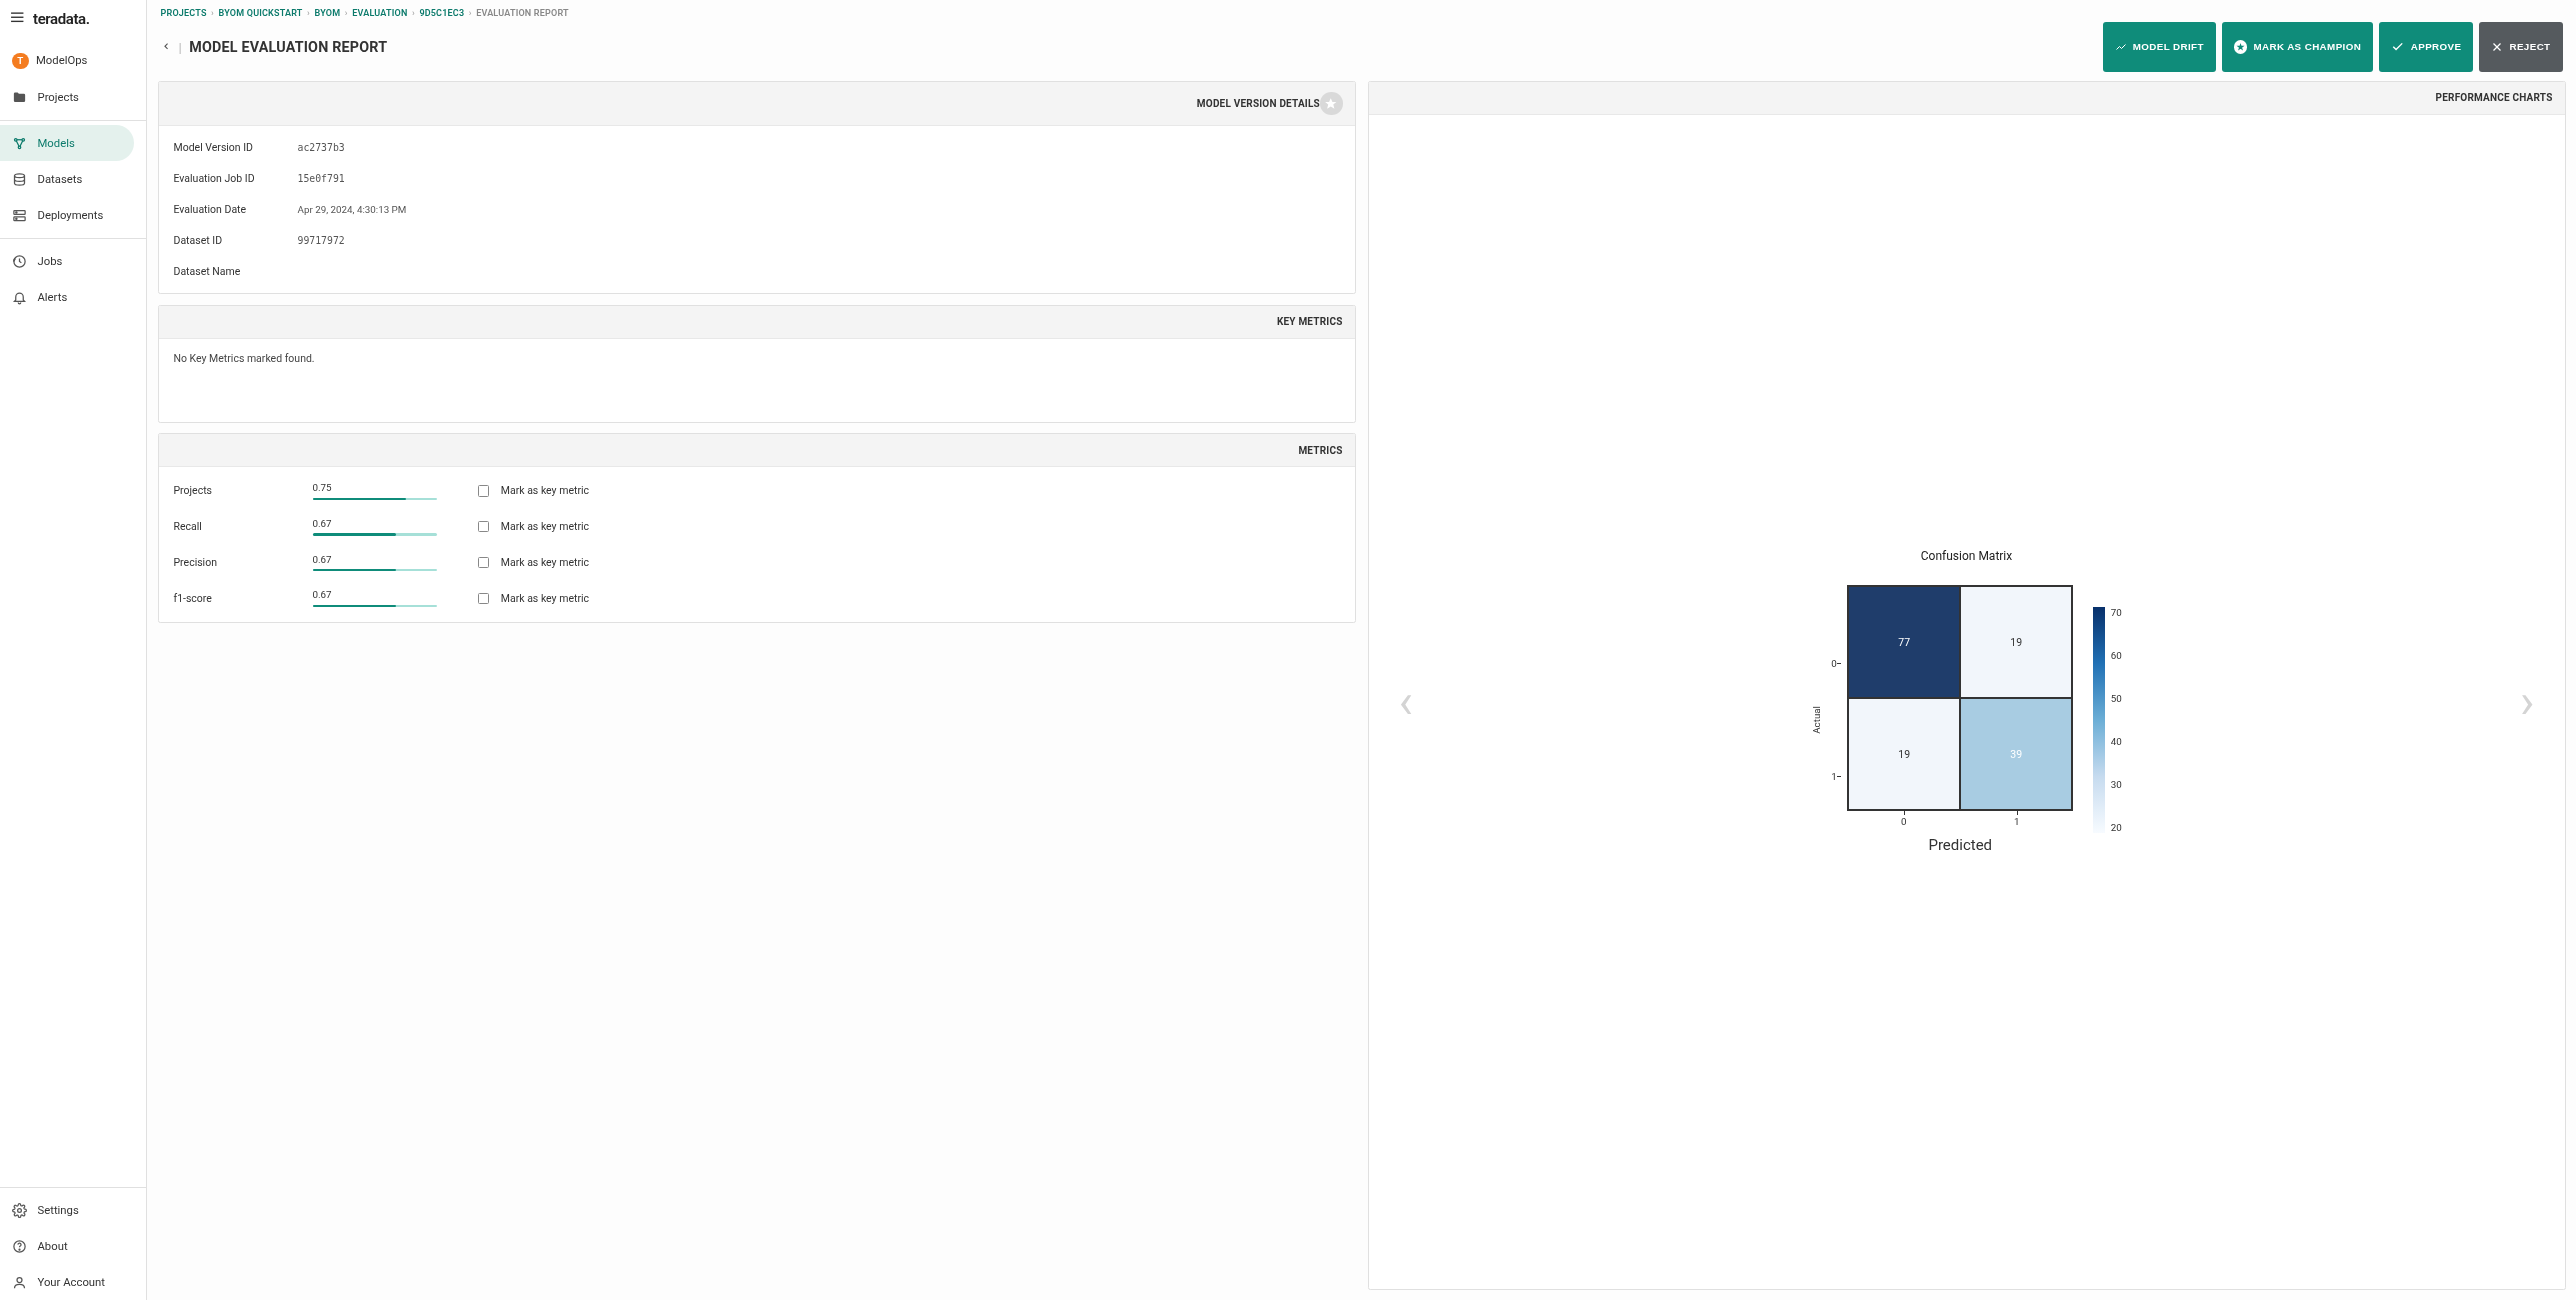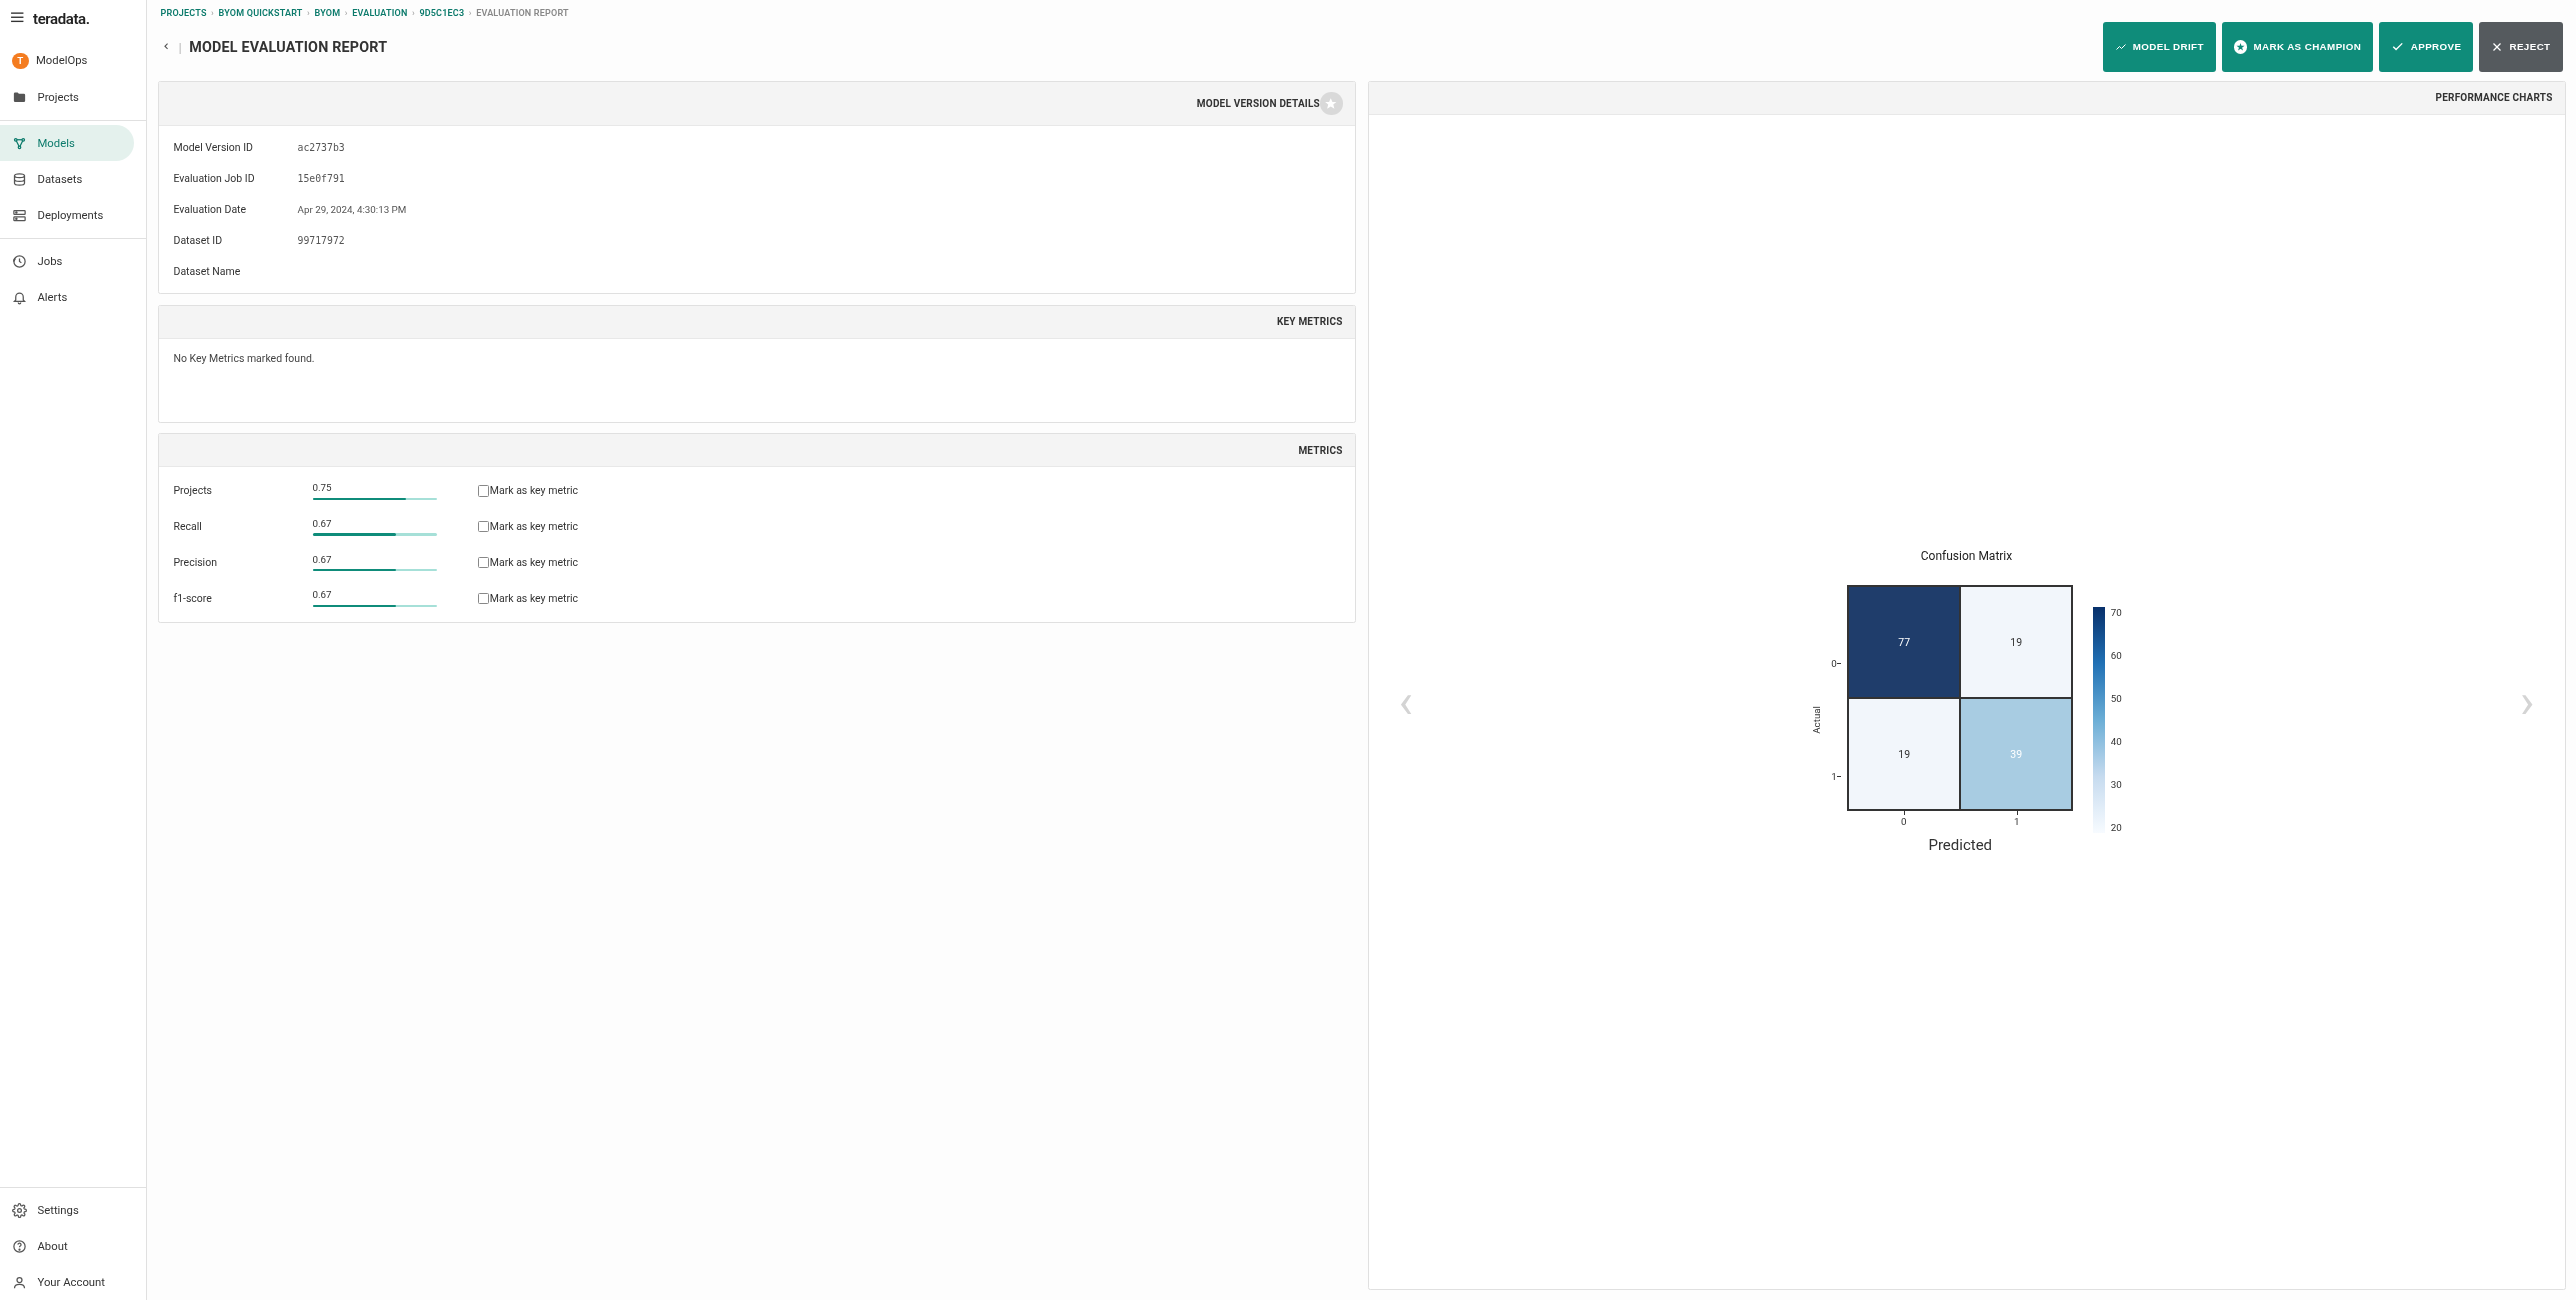--- a/index.html
+++ b/index.html
@@ -71,21 +71,21 @@
 
     .key-metrics-body { padding:13.5px 15px; min-height:83px; font-size:10.5px; color:#444;}
 
     .metrics-body { padding:6px 0; }
     .metric-row { display:grid; grid-template-columns: 124px 150px 1fr; gap:15px; align-items:center; padding:9px 15px; }
     .metric-name { font-size:10.5px; }
     .metric-value-wrap { display:flex; flex-direction:column; gap:4.5px;}
     .metric-value { font-size:9.8px; }
     .metric-bar { height:2.3px; background:#a6e0d8; position:relative; border-radius:1.5px; width:124px;}
     .metric-bar-fill { position:absolute; left:0; top:0; bottom:0; background:#0f8c7a; border-radius:1.5px;}
-    .metric-check { display:flex; align-items:center; gap:1px; font-size:10.5px; cursor:pointer;}
+    .metric-check { display:flex; align-items:center; gap:12px; font-size:10.5px; cursor:pointer;}
     .checkbox { width:11.3px; height:11.3px; border:1.5px solid #888; border-radius:1.5px; }
 
     
     .chart-card { flex:1; display:flex; flex-direction:column; }
     .chart-body { flex:1; display:flex; align-items:center; justify-content:center; position:relative; padding:15px;}
     .chart-nav { position:absolute; top:50%; transform:translateY(-50%); font-size:48px; color:#d4d4d4; cursor:pointer; user-select:none; line-height:1;}
     .chart-nav.prev { left:30px; }
     .chart-nav.next { right:30px; }
     .chart-inner { display:flex; flex-direction:column; align-items:center; }
     .chart-title { font-size:12px; margin-bottom:22px; color:#222;}

